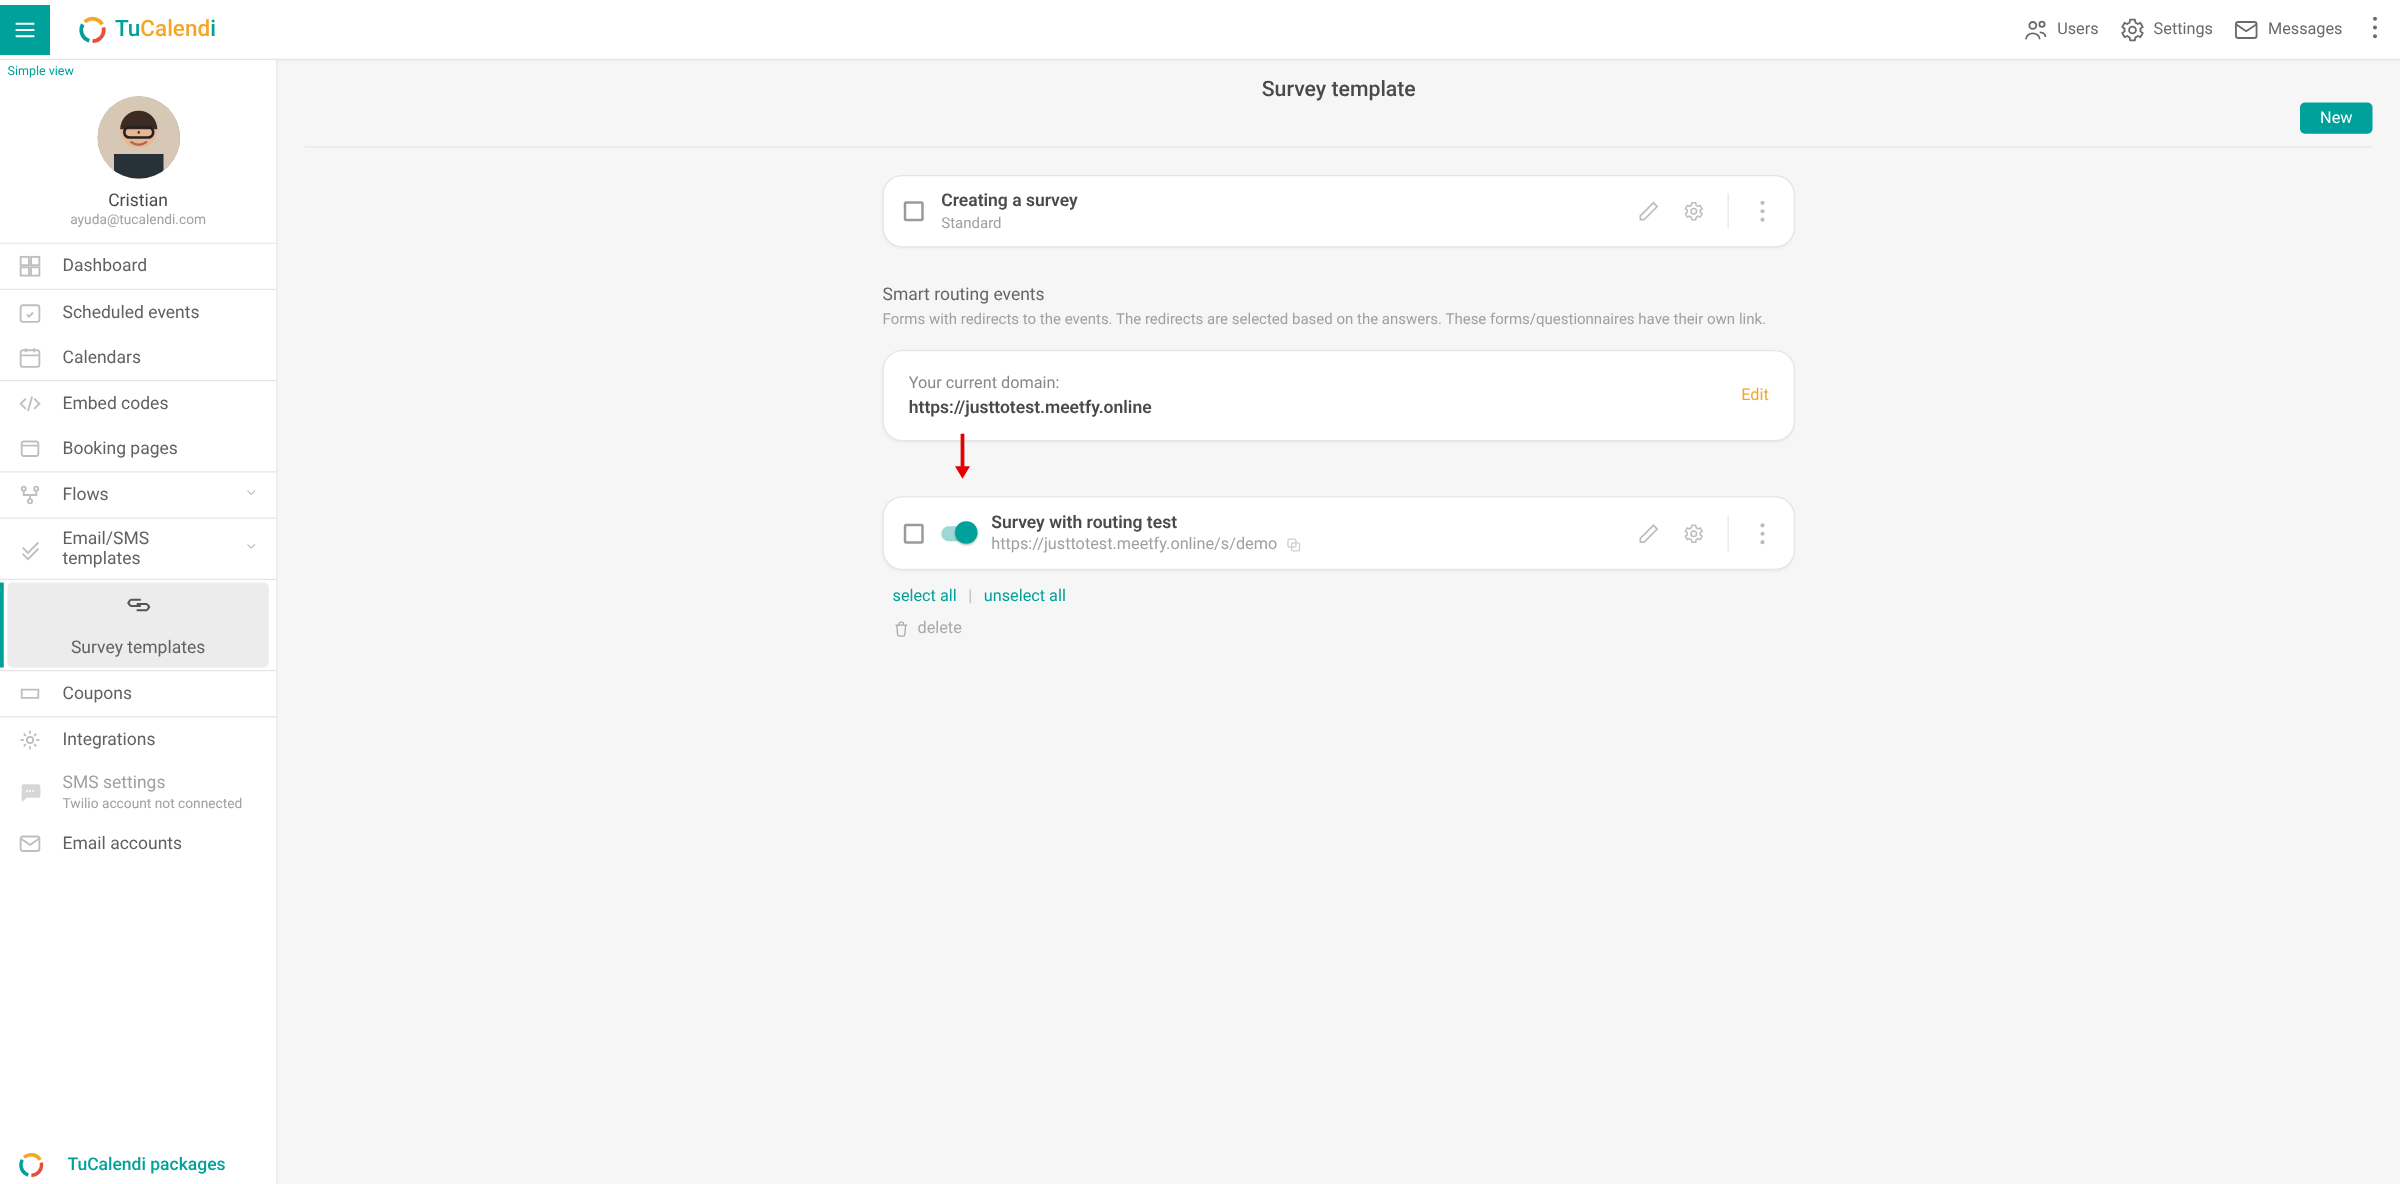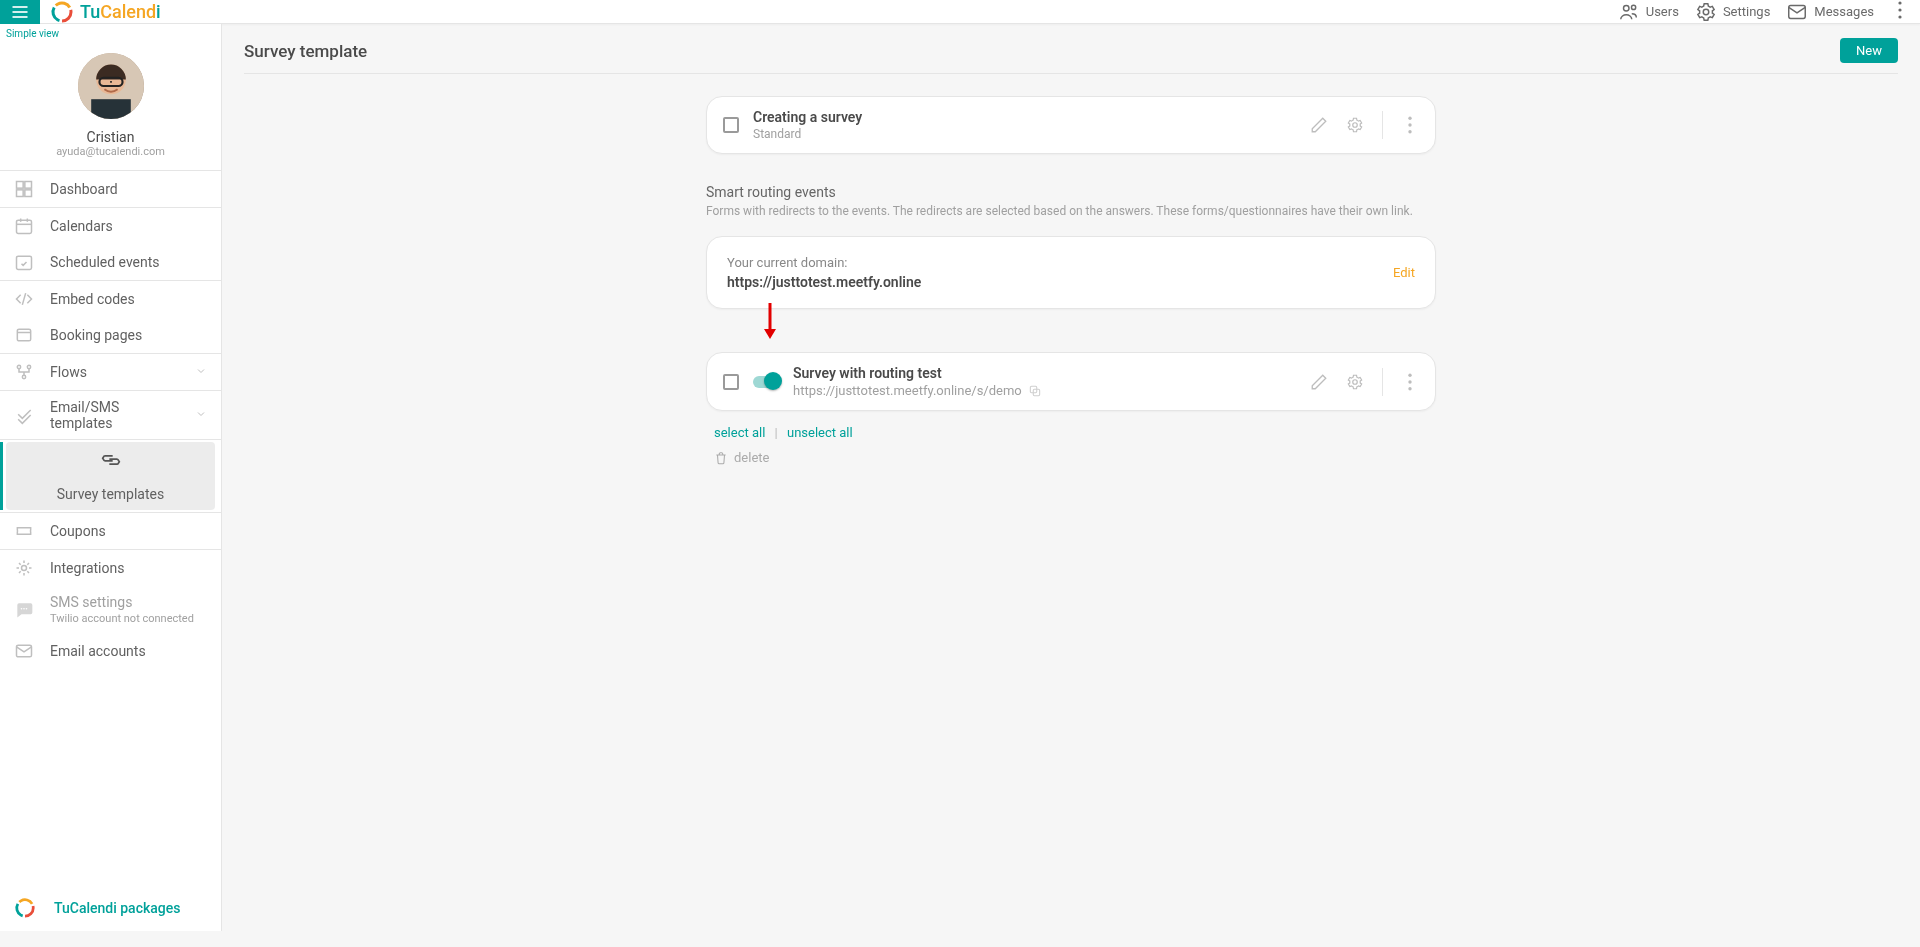--- a/index.html
+++ b/index.html
@@ -9,21 +9,21 @@
     --text:#5a5a5a;
     --text-muted:#a0a0a0;
     --border:#e5e5e5;
     --bg:#f6f6f6;
     --card:#ffffff;
   }
   *{box-sizing:border-box;font-family:-apple-system,BlinkMacSystemFont,"Segoe UI",Roboto,Arial,sans-serif;}
   body{margin:0;background:var(--bg);color:var(--text);font-size:14px;}
 
   
-  .topbar{height:24px;background:#fff;border-bottom:1px solid var(--border);display:flex;align-items:center;box-shadow:0 1px 2px rgba(0,0,0,0.04);}
+  .topbar{height:48px;background:#fff;border-bottom:1px solid var(--border);display:flex;align-items:center;box-shadow:0 1px 2px rgba(0,0,0,0.04);gap:12px;}
   .hamburger{width:40px;height:40px;background:var(--teal);display:flex;align-items:center;justify-content:center;cursor:pointer;}
   .logo{display:flex;align-items:center;padding:0 10px;font-size:18px;font-weight:500;}
   .logo-mark{width:24px;height:24px;margin-right:6px;position:relative;}
   .topbar-spacer{flex:1;}
   .topbar-links{display:flex;align-items:center;gap:16px;padding-right:10px;}
   .topbar-link{display:flex;align-items:center;gap:6px;color:#6a6a6a;font-size:13px;cursor:pointer;}
   .topbar-link svg{width:22px;height:22px;}
   .vmore{padding:0 8px;cursor:pointer;color:#6a6a6a;}
 
   
@@ -44,21 +44,21 @@
   .nav-item.disabled{color:var(--text-muted);}
   .nav-item.disabled .nicon{color:#d6d6d6;}
   .nav-item.active{background:#ececec;position:relative;border-radius:4px;margin:2px 6px;flex-direction:column;}
   .nav-item.active::before{content:"";position:absolute;left:-6px;top:0;bottom:0;width:3px;background:var(--teal);}
 
   .sidebar-footer{position:absolute;bottom:12px;left:0;right:0;display:flex;align-items:center;gap:12px;padding:0 14px;color:var(--teal);font-weight:500;cursor:pointer;margin-top:17px;}
   .sidebar-footer .logo-mark{width:22px;height:22px;}
 
   
   .main{flex:1;overflow:auto;padding:14px 22px;}
-  .page-head{display:flex;align-items:center;border-bottom:1px solid var(--border);padding-bottom:10px;margin-bottom:22px;}
+  .page-head{display:flex;align-items:center;border-bottom:1px solid var(--border);padding-bottom:10px;margin-bottom:22px;flex-direction:column;}
   .page-title{font-size:17px;font-weight:500;color:#4a4a4a;}
   .btn-new{margin-left:auto;background:var(--teal);color:#fff;border:none;border-radius:4px;padding:5px 16px;font-size:13px;cursor:pointer;}
 
   .center-col{max-width:730px;margin:0 auto;}
 
   .card{background:var(--card);border:1px solid var(--border);border-radius:16px;box-shadow:0 1px 2px rgba(0,0,0,0.04);}
   .row{display:flex;align-items:center;padding:12px 16px;gap:14px;}
   .chk{width:16px;height:16px;border:2px solid #9a9a9a;border-radius:2px;flex:0 0 16px;cursor:pointer;}
   .row-title{font-size:14px;font-weight:600;color:#4a4a4a;}
   .row-sub{font-size:12px;color:var(--text-muted);margin-top:2px;}
@@ -181,35 +181,35 @@
               <rect x="13" y="13" width="8" height="8"></rect>
             </svg>
           </span>
         <span>Dashboard</span>
       </div>
       <div class="nav-sep"></div>
       <div class="nav-item">
         <span class="nicon">
             <svg viewBox="0 0 24 24" fill="none" stroke="currentColor" stroke-width="1.8">
               <rect x="3" y="5" width="18" height="16" rx="2"></rect>
+              <path d="M9 14l2 2 4-4"></path>
+            </svg>
+          </span>
+        <span>Scheduled events</span>
+      </div>
+      <div class="nav-item">
+        <span class="nicon">
+            <svg viewBox="0 0 24 24" fill="none" stroke="currentColor" stroke-width="1.8">
+              <rect x="3" y="5" width="18" height="16" rx="2"></rect>
               <line x1="3" y1="10" x2="21" y2="10"></line>
               <line x1="8" y1="3" x2="8" y2="7"></line>
               <line x1="16" y1="3" x2="16" y2="7"></line>
             </svg>
           </span>
         <span>Calendars</span>
-      </div>
-      <div class="nav-item">
-        <span class="nicon">
-            <svg viewBox="0 0 24 24" fill="none" stroke="currentColor" stroke-width="1.8">
-              <rect x="3" y="5" width="18" height="16" rx="2"></rect>
-              <path d="M9 14l2 2 4-4"></path>
-            </svg>
-          </span>
-        <span>Scheduled events</span>
       </div>
       <div class="nav-sep"></div>
       <div class="nav-item">
         <span class="nicon">
             <svg viewBox="0 0 24 24" fill="none" stroke="currentColor" stroke-width="1.8">
               <polyline points="8 7 3 12 8 17"></polyline>
               <polyline points="16 7 21 12 16 17"></polyline>
               <line x1="14" y1="5" x2="10" y2="19"></line>
             </svg>
           </span>

